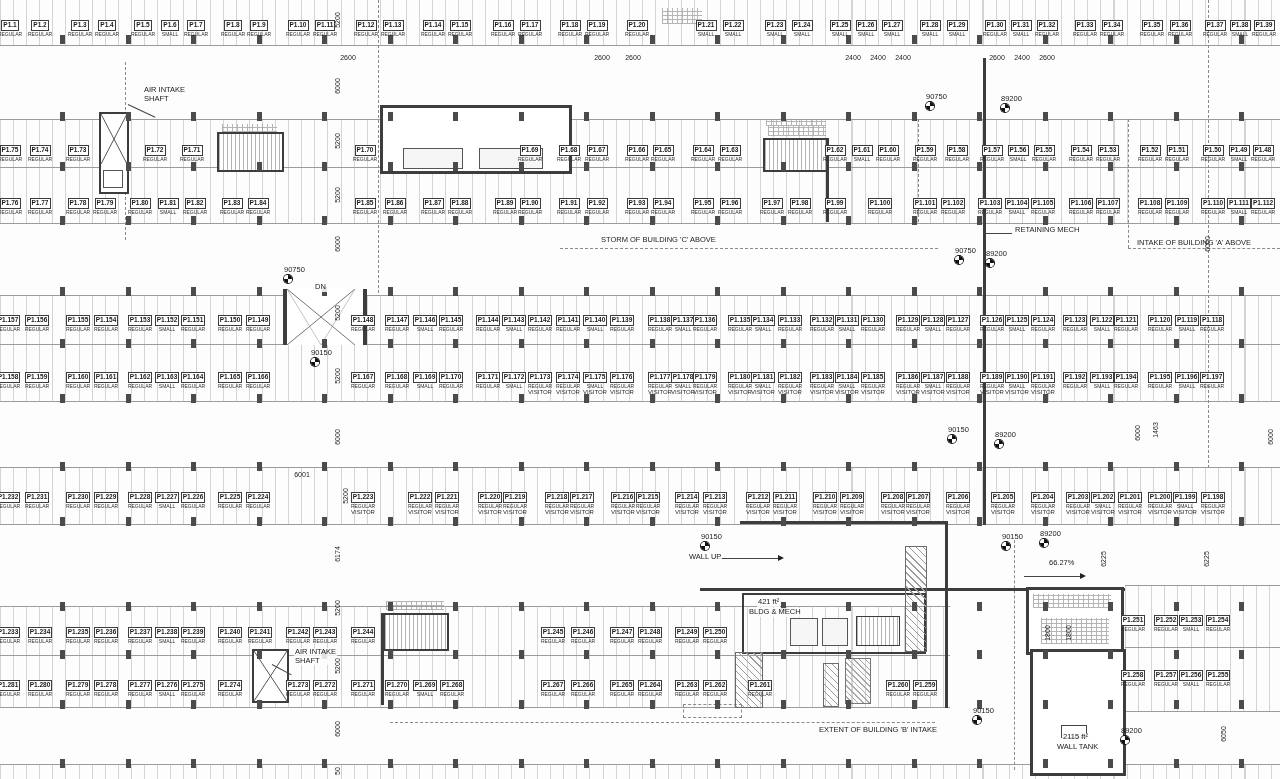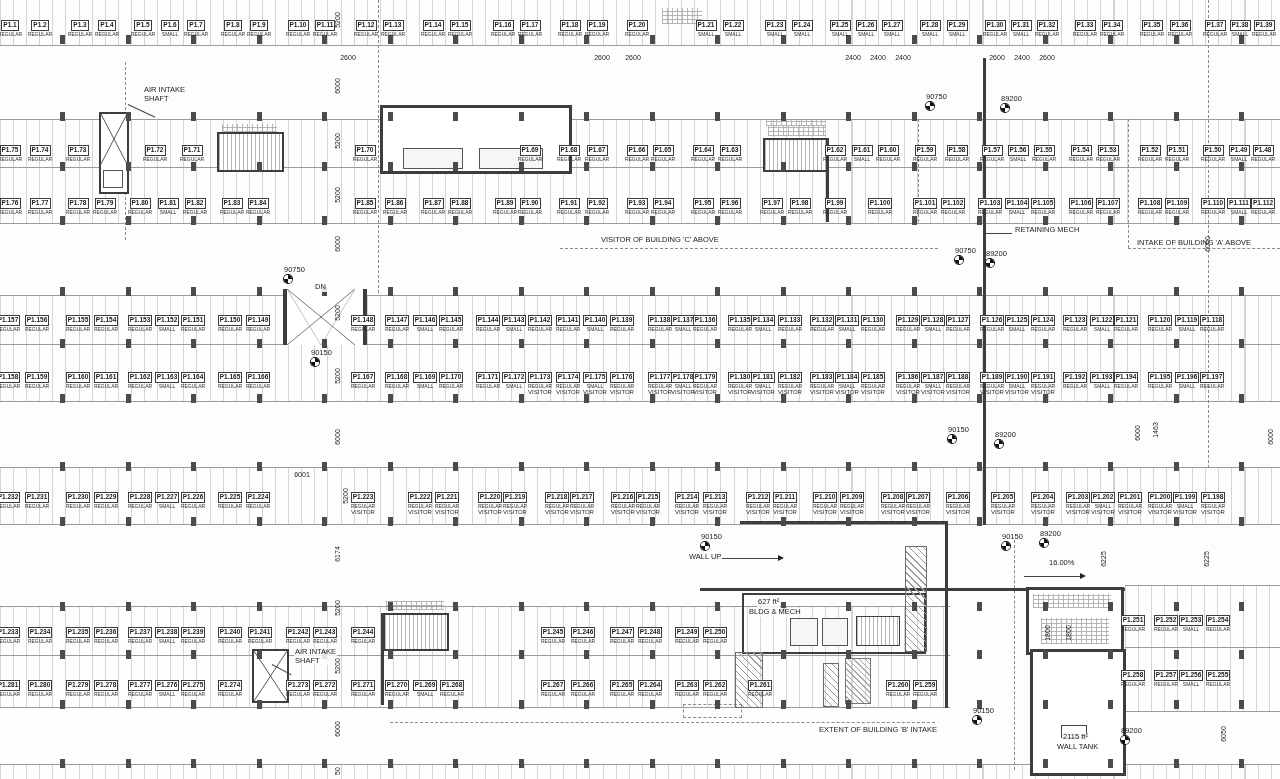--- a/index.html
+++ b/index.html
@@ -663,27 +663,27 @@
       <div class="stall" style="left: 898px; top: 674px;"><span class="tag">P1.260</span><div class="typ">REGULAR</div></div>
       <div class="stall" style="left: 925px; top: 674px;"><span class="tag">P1.259</span><div class="typ">REGULAR</div></div>
       <div class="stall" style="left: 1133px; top: 664px;"><span class="tag">P1.258</span><div class="typ">REGULAR</div></div>
       <div class="stall" style="left: 1166px; top: 664px;"><span class="tag">P1.257</span><div class="typ">REGULAR</div></div>
       <div class="stall" style="left: 1191px; top: 664px;"><span class="tag">P1.256</span><div class="typ">SMALL</div></div>
       <div class="stall" style="left: 1218px; top: 664px;"><span class="tag">P1.255</span><div class="typ">REGULAR</div></div>
     </div>
   <div id="annotations">
       <div class="ann" style="left: 143px; top: 86px;">AIR INTAKE
 SHAFT</div>
-      <div class="ann" style="left: 600px; top: 236px;">VISITOR OF BUILDING 'C' ABOVE</div>
+      <div class="ann" style="left: 600px; top: 236px;">STORM OF BUILDING 'C' ABOVE</div>
       <div class="ann" style="left: 1014px; top: 226px;">RETAINING MECH</div>
       <div class="ann" style="left: 1136px; top: 239px;">INTAKE OF BUILDING 'A' ABOVE</div>
       <div class="ann" style="left: 314px; top: 283px;">DN</div>
       <div class="ann" style="left: 688px; top: 553px;">WALL UP</div>
-      <div class="ann" style="left: 1048px; top: 559px;">16.00%</div>
-      <div class="ann" style="left: 757px; top: 598px;">627 ft²</div>
+      <div class="ann" style="left: 1048px; top: 559px;">66.27%</div>
+      <div class="ann" style="left: 757px; top: 598px;">421 ft²</div>
       <div class="ann" style="left: 748px; top: 608px;">BLDG &amp; MECH</div>
       <div class="ann" style="left: 294px; top: 648px;">AIR INTAKE
 SHAFT</div>
       <div class="ann" style="left: 818px; top: 726px;">EXTENT OF BUILDING 'B' INTAKE</div>
       <div class="ann" style="left: 1062px; top: 733px;">2115 ft²</div>
       <div class="ann" style="left: 1056px; top: 743px;">WALL TANK</div>
     </div>
   <div id="dims">
       <div class="dim v" style="left: 337px; top: 20px;">5200</div>
       <div class="dim v" style="left: 337px; top: 86px;">6000</div>

